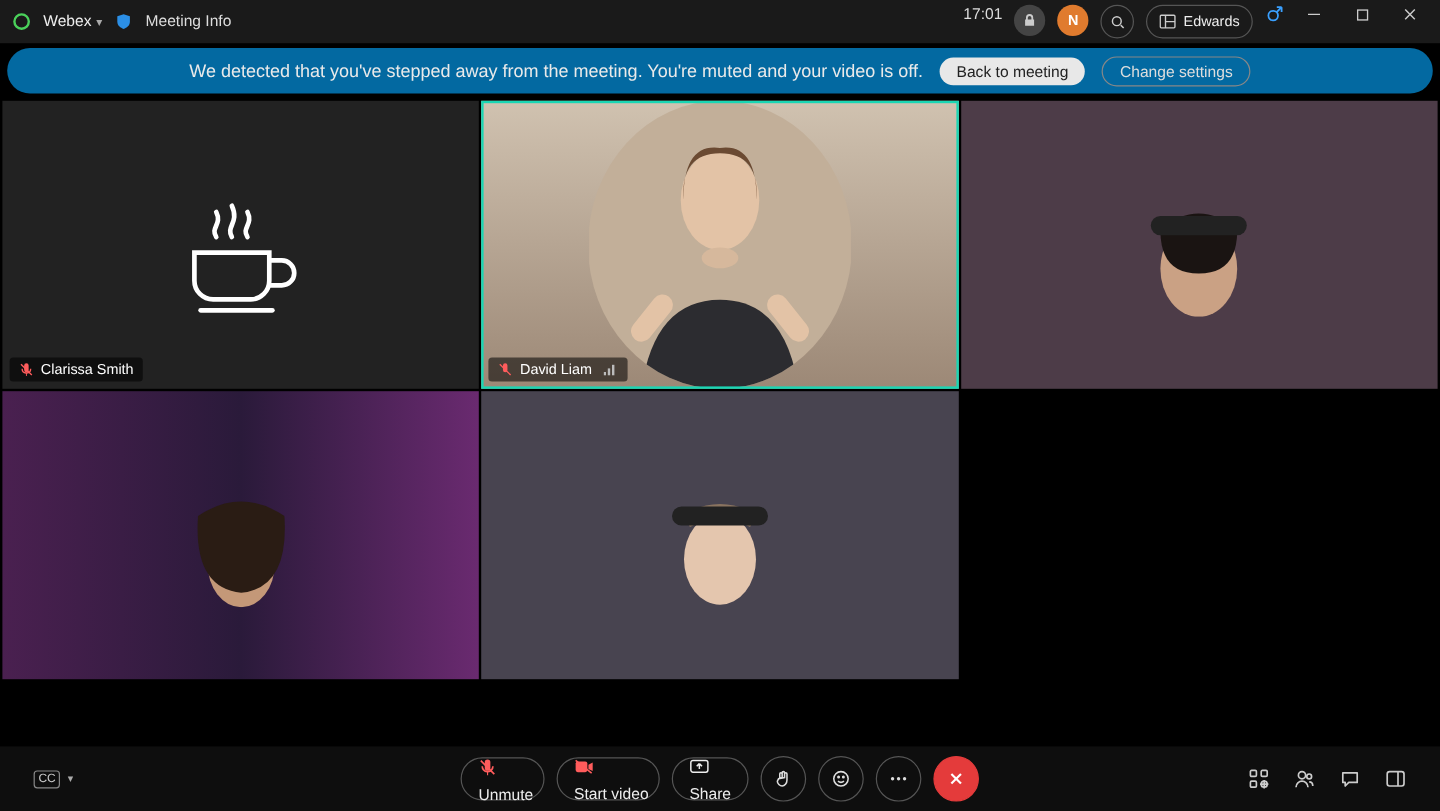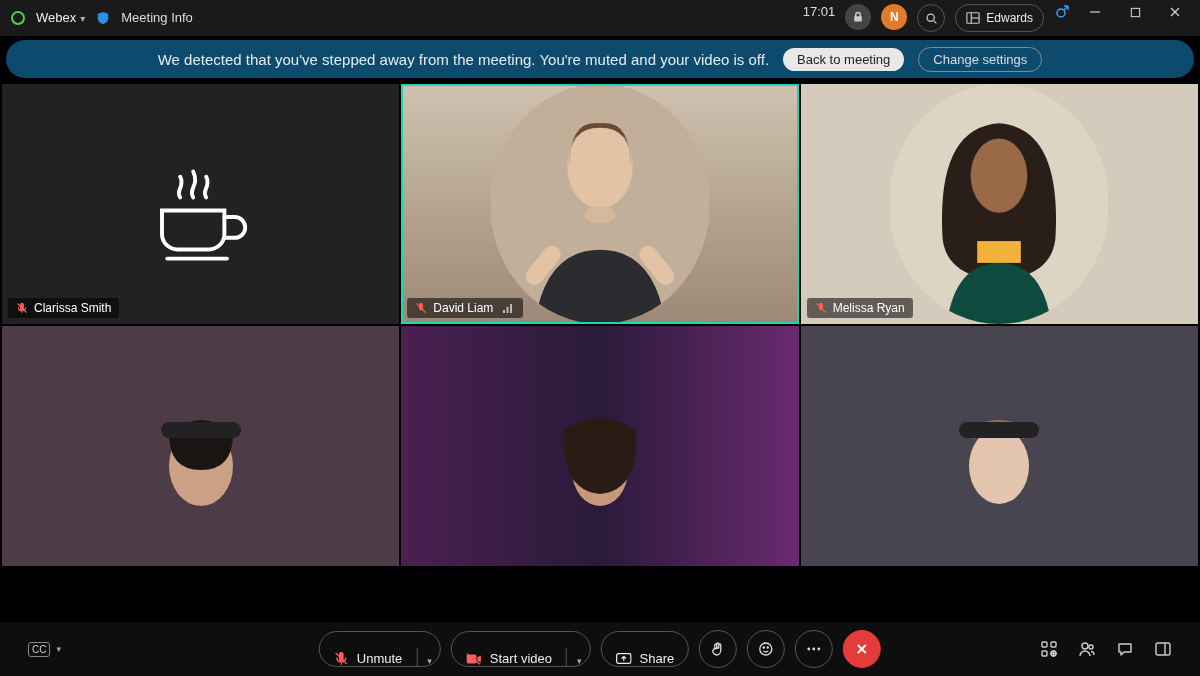--- a/index.html
+++ b/index.html
@@ -3,35 +3,35 @@
 <meta charset="utf-8">
 <style>
   html,body{margin:0;padding:0;width:1200px;height:676px;background:#000;font-family:"Segoe UI",Arial,sans-serif;color:#eee;overflow:hidden;}
   .titlebar{height:36px;display:flex;align-items:center;padding:0 10px;background:#1a1a1a;font-size:13px;}
   .titlebar .left,.titlebar .right{display:flex;align-items:flex-start;gap:10px;}
   .titlebar .right{margin-left:auto;}
   .tb-text{color:#ddd;}
   .chev{font-size:10px;color:#aaa;margin-left:4px;}
   .tb-ic{width:16px;height:16px;display:flex;align-items:center;justify-content:center;color:#aaa;}
   .circle-ic{width:26px;height:26px;border-radius:50%;display:flex;align-items:center;justify-content:center;}
-  .banner{height:38px;background:#0c4a6e;border-radius:19px;margin:4px 6px 6px 6px;display:flex;align-items:center;justify-content:center;gap:14px;font-size:15px;color:#eaeaea;}
+  .banner{height:38px;background:#0369a1;border-radius:19px;margin:4px 6px 6px 6px;display:flex;align-items:center;justify-content:center;gap:14px;font-size:15px;color:#eaeaea;}
   .pill{padding:4px 14px;border-radius:14px;font-size:13px;}
   .pill-primary{background:#e8e8e8;color:#222;}
   .pill-secondary{background:transparent;border:1px solid #888;color:#ddd;}
   .grid{position:absolute;left:0;right:0;top:84px;bottom:54px;display:grid;grid-template-columns:repeat(3,1fr);grid-template-rows:240px 240px 1fr;gap:2px;padding:0 2px;}
   .tile{position:relative;background:#1b1b1b;overflow:hidden;display:flex;align-items:center;justify-content:center;}
   .speaking{outline:2px solid #1ad6b4;outline-offset:-2px;}
   .nametag{position:absolute;left:6px;bottom:6px;background:rgba(0,0,0,.55);padding:3px 8px;border-radius:3px;font-size:12px;display:flex;align-items:center;gap:6px;color:#fff;}
   .mute-ic{color:#ff5c5c;display:flex;}
   .sig-ic{color:#bbb;display:flex;margin-left:4px;}
   .avatar{border-radius:50%;}
   .footer{position:absolute;left:0;right:0;bottom:0;height:54px;display:flex;align-items:center;padding:0 28px;background:rgba(15,15,15,.9);}
   .footer .center{position:absolute;left:50%;transform:translateX(-50%);display:flex;align-items:center;gap:10px;}
   .footer .right{margin-left:auto;display:flex;align-items:center;gap:20px;}
-  .fbtn{border:1px solid #555;border-radius:18px;height:34px;display:flex;align-items:flex-end;padding:0 14px;gap:8px;font-size:13px;color:#eee;background:transparent;}
+  .fbtn{border:1px solid #555;border-radius:18px;height:34px;display:flex;align-items:flex-start;padding:0 14px;gap:8px;font-size:13px;color:#eee;background:transparent;flex-direction:column;}
   .fbtn.split{padding-right:8px;}
   .vsep{width:1px;height:18px;background:#555;margin:0 2px 0 6px;}
   .smchev{font-size:9px;color:#aaa;}
   .circlebtn{width:36px;height:36px;border:1px solid #555;border-radius:50%;display:flex;align-items:center;justify-content:center;color:#ddd;}
   .circlebtn.red{background:#e43b3b;border-color:#e43b3b;color:#fff;}
   .ico{display:flex;align-items:center;justify-content:center;}
   .cc-chip{display:flex;align-items:center;gap:6px;color:#ccc;font-size:12px;}
   .cc-box{border:1px solid #888;border-radius:3px;padding:1px 3px;font-size:10px;}
   svg{display:block;}
 </style>
@@ -153,38 +153,20 @@
       <span class="sig-ic">
           <svg width="12" height="10" viewBox="0 0 12 10" fill="currentColor">
             <rect x="0" y="7" width="2" height="3"></rect>
             <rect x="3.5" y="4" width="2" height="6"></rect>
             <rect x="7" y="1" width="2" height="9"></rect>
           </svg>
         </span>
     </div>
   </div>
 
-  <div class="tile" style="background:#d4cbbc;">
-    <svg class="avatar" width="220" height="240" viewBox="0 0 100 110">
-      <rect width="100" height="110" fill="#ded4c4"></rect>
-      <path d="M50 18 q-28 2 -26 50 q0 20 26 22 q26-2 26-22 q2-48 -26-50" fill="#2a1f18"></path>
-      <ellipse cx="50" cy="42" rx="13" ry="17" fill="#9a6a46"></ellipse>
-      <path d="M26 110 q4-28 24-28 q20 0 24 28 z" fill="#0e4a3e"></path>
-      <rect x="40" y="72" width="20" height="10" fill="#f3b23a"></rect>
-    </svg>
-    <div class="nametag">
-      <span class="mute-ic">
-          <svg width="12" height="12" viewBox="0 0 16 16" fill="currentColor">
-            <path d="M8 1a2.5 2.5 0 012.5 2.5v5a2.5 2.5 0 01-5 0v-5A2.5 2.5 0 018 1z"></path>
-            <line x1="2" y1="2" x2="14" y2="14" stroke="currentColor" stroke-width="1.5"></line>
-          </svg>
-        </span>
-      <span>Melissa Ryan</span>
-    </div>
-  </div>
 
 
 
 
   <div class="tile" style="background:#4d3c48;">
      <svg width="200" height="120" viewBox="0 0 100 60">
         <ellipse cx="50" cy="40" rx="16" ry="20" fill="#caa184"></ellipse>
         <path d="M34 24 q16-14 32 0 q0 18-16 18 q-16 0 -16-18" fill="#1a1412"></path>
         <rect x="30" y="18" width="40" height="8" rx="4" fill="#222"></rect>
       </svg>

